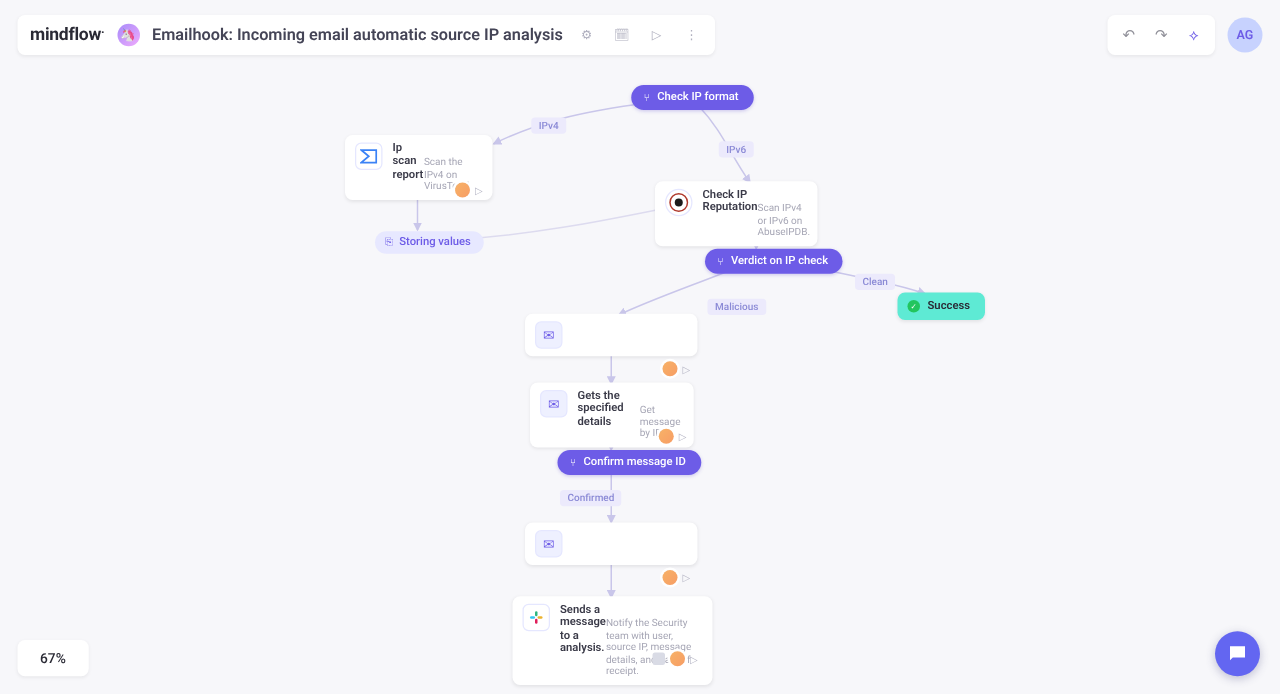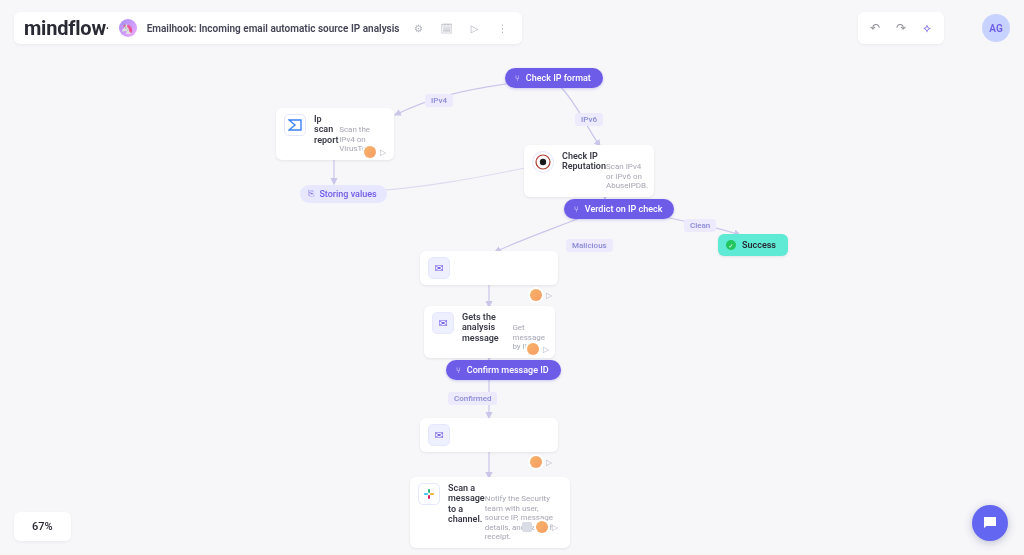--- a/index.html
+++ b/index.html
@@ -14,44 +14,44 @@
     }
     
     .header {
       position: absolute; top: 12px; left: 14px;
       display: flex; align-items: center; gap: 10px;
       background: #fff; border-radius: 6px;
       padding: 5px 10px;
       box-shadow: 0 1px 3px rgba(0,0,0,0.06);
       height: 32px;
     }
-    .logo { font-weight: 700; font-size: 20px; letter-spacing: -0.2px; }
+    .logo { font-weight: 700; font-size: 14px; letter-spacing: -0.2px; }
     .logo::after { content: '.'; position: relative; top:-6px; font-size:10px; }
     .flow-icon {
       width: 18px; height: 18px; border-radius: 50%;
       background: linear-gradient(135deg,#a78bfa,#f0abfc);
       display: inline-flex; align-items: center; justify-content: center;
       font-size: 10px;
     }
-    .flow-title { font-size: 10px; font-weight: 600; color: #444456; }
+    .flow-title { font-size: 13px; font-weight: 600; color: #444456; }
     .hdr-icon {
       width: 18px; height: 18px; display:inline-flex; align-items:center; justify-content:center;
       color:#b0b0bf; font-size:10px; cursor:pointer; border-radius:4px;
     }
     
     .right-bar {
       position:absolute; top:12px; right:14px;
       display:flex; align-items:center; gap:10px;
     }
     .undo-group {
       background:#fff; border-radius:6px; box-shadow:0 1px 3px rgba(0,0,0,0.06);
       display:flex; align-items:center; padding:4px 6px; height:32px; gap:4px;
     }
     .rb-icon { width:22px; height:22px; display:inline-flex; align-items:center; justify-content:center; color:#909099; font-size:12px; cursor:pointer; border-radius:4px;}
-    .avatar { width:28px; height:28px; border-radius:50%; background:#c7d2fe; color:#6d5ce7; font-size:10px; font-weight:600; display:flex;align-items:center;justify-content:center;margin-left:28px; }
+    .avatar { width:28px; height:28px; border-radius:50%; background:#c7d2fe; color:#6d5ce7; font-size:10px; font-weight:600; display:flex;align-items:center;justify-content:center; }
     
     .zoom-box {
       position:absolute; left:14px; bottom:14px;
       background:#fff; border-radius:6px; box-shadow:0 1px 3px rgba(0,0,0,0.06);
       padding:8px 18px; font-size:11px; color:#2a2a35; font-weight:500;
     }
     
     .chat {
       position:absolute; right:16px; bottom:14px;
       width:36px; height:36px; border-radius:50%; background:#6366f1;
@@ -228,21 +228,21 @@
     <div class="nicon">✉</div>
   </div>
   <div class="ports" style="left:530px; top:289px;">
     <span class="port-link"></span>
     <span class="port-play">▷</span>
   </div>
 
   <div class="node" style="left:424px; top:306px; width:131px;">
     <div class="nicon">✉</div>
     <div class="txt">
-      <span class="ttl">Gets the analysis message</span>
+      <span class="ttl">Gets the specified details</span>
       <span class="sub">Get message by ID.</span>
     </div>
   </div>
   <div class="ports" style="left:527px; top:343px;">
     <span class="port-link"></span>
     <span class="port-play">▷</span>
   </div>
 
   <div class="pill" style="left:446px; top:360px;">
     <span class="picon">⑂</span>
@@ -261,21 +261,21 @@
   <div class="node" style="left:410px; top:477px; width:160px;">
     <div class="nicon slack">
       <svg width="14" height="14" viewBox="0 0 14 14">
         <rect x="2" y="6" width="4" height="2" rx="1" fill="#36C5F0"></rect>
         <rect x="8" y="6" width="4" height="2" rx="1" fill="#ECB22E"></rect>
         <rect x="6" y="2" width="2" height="4" rx="1" fill="#2EB67D"></rect>
         <rect x="6" y="8" width="2" height="4" rx="1" fill="#E01E5A"></rect>
       </svg>
     </div>
     <div class="txt">
-      <span class="ttl">Scan a message to a channel.</span>
+      <span class="ttl">Sends a message to a analysis.</span>
       <span class="sub">Notify the Security team with user, source IP, message details, and date of receipt.</span>
     </div>
   </div>
   <div class="ports" style="left:522px; top:521px;">
     <span class="port-sq"></span>
     <span class="port-link"></span>
     <span class="port-play">▷</span>
   </div>
 
 </div>

